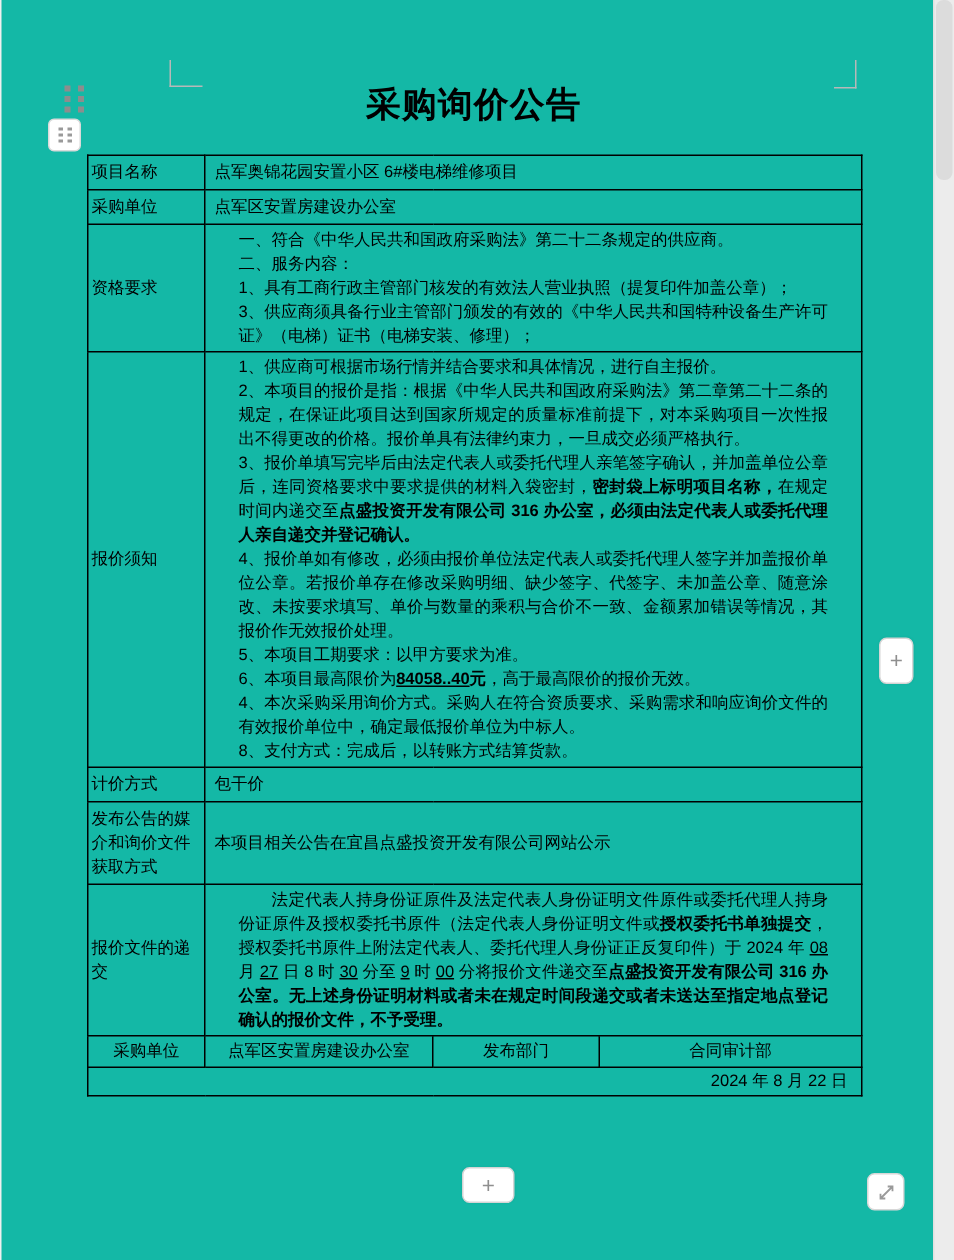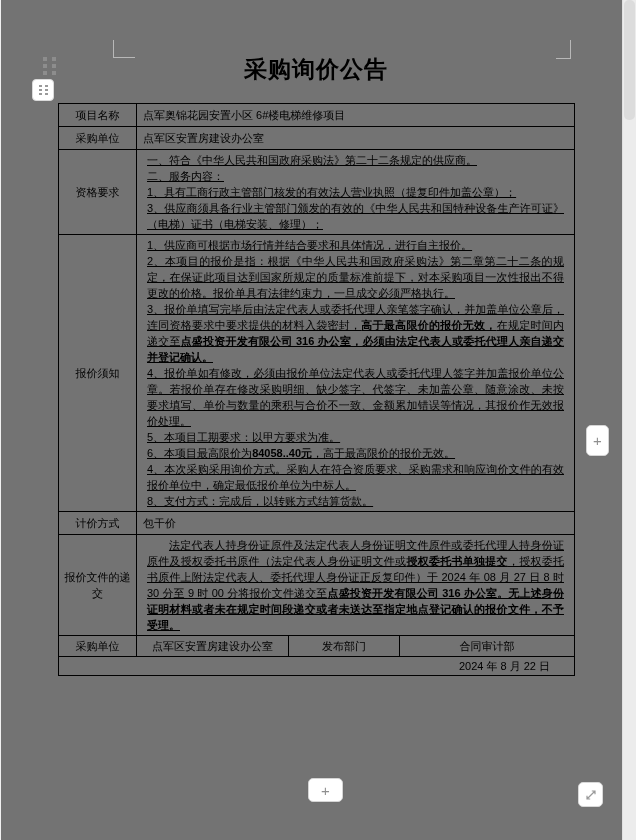--- a/index.html
+++ b/index.html
@@ -2,21 +2,21 @@
 <html><head>
 <meta charset="utf-8">
 <style>
   html,body{margin:0;padding:0;}
   body{
     width:636px;height:840px;position:relative;overflow:hidden;
     background:#ffffff;
     font-family:"Liberation Sans","DejaVu Sans",sans-serif;
     color:#000;
   }
-  .page{position:absolute;inset:0;background:#737373;border-left:1px solid #f0f0f0;}
+  .page{position:absolute;inset:0;background:#14b8a6;border-left:1px solid #f0f0f0;}
   
   .scrollbar{position:absolute;right:0;top:0;width:13px;height:840px;background:#ececec;border-left:1px solid #e0e0e0;}
   .scroll-thumb{position:absolute;right:1px;top:0;width:11px;height:120px;background:#dcdcdc;border-radius:5px;}
   
   .crop{position:absolute;background:#b8b8b8;}
   .tl-v{left:112px;top:40px;width:1px;height:18px;}
   .tl-h{left:112px;top:57px;width:22px;height:1px;}
   .tr-v{left:569px;top:40px;width:1px;height:19px;}
   .tr-h{left:555px;top:58px;width:15px;height:1px;}
   
@@ -24,27 +24,27 @@
   .handle-dots i{background:#8d8d8d;display:block;}
   .handle-btn{position:absolute;left:31px;top:79px;width:20px;height:20px;border:1px solid #dadada;border-radius:4px;background:#fff;display:flex;align-items:center;justify-content:center;}
   .dots-sm{display:grid;grid-template-columns:repeat(2,3px);grid-auto-rows:2px;gap:2px 3px;}
   .dots-sm i{background:#9a9a9a;display:block;}
   
   .title{position:absolute;left:57px;top:54px;width:516px;text-align:center;
     font-size:23px;font-weight:bold;letter-spacing:1px;font-family:"Liberation Serif","DejaVu Serif",serif;}
   
   table.doc{position:absolute;left:57px;top:103px;width:516px;border-collapse:collapse;table-layout:fixed;}
   table.doc td{border:1px solid #000;font-size:11px;line-height:16px;vertical-align:middle;word-break:break-all;}
-  td.lbl{text-align:center;padding:1px 2px;}
+  td.lbl{padding:1px 2px;}
   td.val{text-align:left;padding:1px 6px;margin-left:28px;}
-  td.rich{padding:2px 10px;text-decoration:underline;}
+  td.rich{padding:2px 22px;}
   .rich p{margin:0;text-align:justify;}
   tr.h20 td{height:20px;}
   td.ctr{text-align:center;padding:1px 3px;height:18px;}
-  td.date-cell{text-align:right;padding:1px 24px;height:15px;line-height:14px;}
+  td.date-cell{text-align:right;padding:1px 9px;height:15px;line-height:14px;}
   .rt-b{font-weight:bold;}
   .rt-u{text-decoration:underline;margin-top:32px;}
   .submission p{text-indent:2em;}
   
   .plus-btn{position:absolute;border:1px solid #d5d5d5;border-radius:5px;background:#fff;
     color:#8f8f8f;display:flex;align-items:center;justify-content:center;
     font-size:15px;font-weight:400;box-shadow:0 0 2px rgba(0,0,0,0.05);}
   .plus-right{left:585px;top:425px;width:21px;height:29px;}
   .plus-bottom{left:307px;top:778px;width:33px;height:22px;}
   .resize-btn{position:absolute;left:577px;top:782px;width:23px;height:23px;border:1px solid #d8d8d8;
@@ -107,34 +107,38 @@
             <p><span>1、具有工商行政主管部门核发的有效法人营业执照（提复印件加盖公章）；</span></p>
             <p><span>3、供应商须具备行业主管部门颁发的有效的《中华人民共和国特种设备生产许可证》（电梯）证书（电梯安装、修理）；</span></p>
           </td>
     </tr>
 
     <tr>
       <td class="lbl">报价须知</td>
       <td class="rich" colspan="3">
             <p><span>1、供应商可根据市场行情并结合要求和具体情况，进行自主报价。</span></p>
             <p><span>2、本项目的报价是指：根据《中华人民共和国政府采购法》第二章第二十二条的规定，在保证此项目达到国家所规定的质量标准前提下，对本采购项目一次性报出不得更改的价格。报价单具有法律约束力，一旦成交必须严格执行。</span></p>
-            <p><span>3、报价单填写完毕后由法定代表人或委托代理人亲笔签字确认，并加盖单位公章后，连同资格要求中要求提供的材料入袋密封，</span><span class="rt-b">高于最高限价的报价无效，</span><span>在规定时间内递交至</span><span class="rt-b">点盛投资开发有限公司 316 办公室，必须由法定代表人或委托代理人亲自递交并登记确认。</span></p>
+            <p><span>3、报价单填写完毕后由法定代表人或委托代理人亲笔签字确认，并加盖单位公章后，连同资格要求中要求提供的材料入袋密封，</span><span class="rt-b">密封袋上标明项目名称，</span><span>在规定时间内递交至</span><span class="rt-b">点盛投资开发有限公司 316 办公室，必须由法定代表人或委托代理人亲自递交并登记确认。</span></p>
             <p><span>4、报价单如有修改，必须由报价单位法定代表人或委托代理人签字并加盖报价单位公章。若报价单存在修改采购明细、缺少签字、代签字、未加盖公章、随意涂改、未按要求填写、单价与数量的乘积与合价不一致、金额累加错误等情况，其报价作无效报价处理。</span></p>
             <p><span>5、本项目工期要求：以甲方要求为准。</span></p>
             <p><span>6、本项目最高限价为</span><span class="rt-b rt-u">84058..40</span><span class="rt-b">元</span><span>，高于最高限价的报价无效。</span></p>
             <p><span>4、本次采购采用询价方式。采购人在符合资质要求、采购需求和响应询价文件的有效报价单位中，确定最低报价单位为中标人。</span></p>
             <p><span>8、支付方式：完成后，以转账方式结算货款。</span></p>
           </td>
     </tr>
 
     <tr class="h20">
       <td class="lbl">计价方式</td>
       <td class="val" colspan="3">包干价</td>
     </tr>
 
+    <tr>
+      <td class="lbl" style="height:52px">发布公告的媒介和询价文件获取方式</td>
+      <td class="val" colspan="3">本项目相关公告在宜昌点盛投资开发有限公司网站公示</td>
+    </tr>
 
     <tr>
       <td class="lbl">报价文件的递交</td>
       <td class="rich submission" colspan="3">
             <p><span>法定代表人持身份证原件及法定代表人身份证明文件原件或委托代理人持身份证原件及授权委托书原件（法定代表人身份证明文件或</span><span class="rt-b">授权委托书单独提交</span><span>，授权委托书原件上附法定代表人、委托代理人身份证正反复印件）于 2024 年 </span><span class="rt-u">08</span><span> 月 </span><span class="rt-u">27</span><span> 日 8 时 </span><span class="rt-u">30</span><span> 分至 </span><span class="rt-u">9</span><span> 时 </span><span class="rt-u">00</span><span> 分将报价文件递交至</span><span class="rt-b">点盛投资开发有限公司 316 办公室。无上述身份证明材料或者未在规定时间段递交或者未送达至指定地点登记确认的报价文件，不予受理。</span></p>
           </td>
     </tr>
 
     <tr>
       <td class="ctr">采购单位</td>

